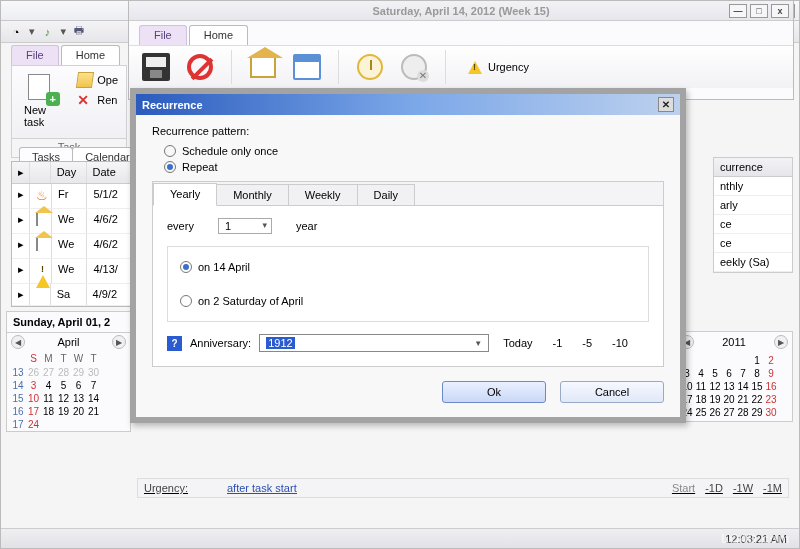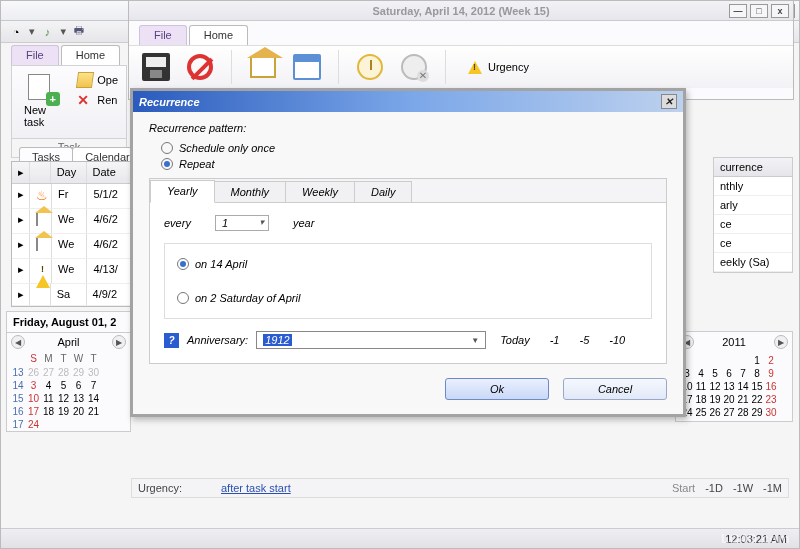--- a/index.html
+++ b/index.html
@@ -57,21 +57,21 @@
 .right-col { position:absolute; right:6px; top:156px; width:80px; background:#fff; border:1px solid #ccc;}
 .right-col .rhdr { padding:3px 6px; background:linear-gradient(#f3f3f7,#e6e6ea); border-bottom:1px solid #ccc;}
 .right-col .ritem { padding:3px 6px; border-bottom:1px solid #eee;}
 .cal-right { position:absolute; right:6px; top:330px; width:118px; background:#fbfbfd; border:1px solid #ccc;}
 .cal-right .cal-nav{padding:3px 4px;}
 .cr-grid { display:grid; grid-template-columns: repeat(7,14px); padding:2px 4px;}
 .cr-grid span{text-align:center;font-size:10px;padding:1px 0;}
 .badge-r{color:#c33;}
 
 
-.detail-rows { position:absolute; left:130px; top:478px; right:10px; }
+.detail-rows { position:absolute; left:136px; top:478px; right:10px;text-decoration:underline; }
 .drow { display:flex; align-items:center; gap:8px; padding:3px 6px; background:#f4f4f6; border:1px solid #ddd; margin-top:-1px;}
 .drkey { width:75px; color:#444;}
 .link-u{ color:#2a4fb0; text-decoration:underline;}
 .drright { margin-left:auto; display:flex; gap:10px; color:#444;}
 .drright .mlabel{color:#888;}
 
 
 .statusbar { position:absolute; left:0; bottom:0; right:0; height:20px; background:linear-gradient(#efeff3,#e2e2e6); border-top:1px solid #ccc; display:flex; align-items:center; justify-content:flex-end; padding:0 12px; color:#333;}
 
 
@@ -91,21 +91,21 @@
 .ic-cal{width:28px;height:26px;background:#5b8fd6;border-radius:2px;position:relative;}
 .ic-cal::before{content:"";position:absolute;left:2px;top:8px;right:2px;bottom:2px;background:#fff;}
 .ic-clock{width:26px;height:26px;border:2px solid #e2b83a;border-radius:50%;background:#fdf3d6;position:relative;}
 .ic-clock::before{content:"";position:absolute;left:11px;top:4px;width:2px;height:10px;background:#a78520;}
 .ic-clock-g{width:26px;height:26px;border:2px solid #bbb;border-radius:50%;background:#eee;position:relative;}
 .ic-clock-g::after{content:"✕";position:absolute;right:-4px;bottom:-4px;font-size:10px;background:#ddd;border-radius:50%;width:12px;height:12px;line-height:12px;text-align:center;color:#777;}
 .urgency-btn{display:flex;align-items:center;gap:6px;padding:4px 8px;}
 .vdiv{width:1px;height:34px;background:#ddd;margin:0 4px;}
 
 
-.dlg { position:absolute; left:130px; top:88px; width:556px; background:#f8f8f9; border:3px solid #a3a3a3; box-shadow:2px 3px 6px rgba(0,0,0,.25);font-style:italic;}
+.dlg { position:absolute; left:130px; top:88px; width:556px; background:#f8f8f9; border:6px solid #a3a3a3; box-shadow:2px 3px 6px rgba(0,0,0,.25);}
 .dlg-title { height:21px; background:linear-gradient(to right,#2a5bbd,#7aa6e8,#bdd1ee); color:#fff; font-weight:bold; padding:3px 6px; display:flex; align-items:center; justify-content:space-between;}
 .dlg-close { width:16px;height:15px;background:#ddd;border:1px solid #888;color:#222;display:flex;align-items:center;justify-content:center;font-size:10px;}
 .dlg-body { padding:10px 16px 6px 16px; }
 .plabel { margin-bottom:8px; }
 .radio-row { display:flex; align-items:center; gap:6px; margin:4px 0 4px 12px;}
 .radio { width:12px;height:12px;border:1px solid #777;border-radius:50%;display:inline-flex;align-items:center;justify-content:center;}
 .radio.sel::after{content:"";width:6px;height:6px;background:#3a6fcf;border-radius:50%;}
 .inner-box { border:1px solid #ccc; background:#fff; margin-top:8px;}
 .inner-tabs { display:flex; background:#f4f4f6;}
 .inner-tab { padding:4px 16px; border:1px solid #ccc; border-bottom:none; background:#f1f1f3; margin-right:-1px; margin-top:2px;}
@@ -209,21 +209,21 @@
       </div>
     <div class="grid-row">
         <div class="c0">▸</div>
         <div class="c1"></div>
         <div class="c2">Sa</div>
         <div class="c3">4/9/2</div>
       </div>
   </div>
 
   <div class="cal-left">
-    <div class="cal-title">Friday, August 01, 2</div>
+    <div class="cal-title">Sunday, April 01, 2</div>
     <div class="cal-nav">
       <span class="nav-arrow">◀</span>
       <span>April</span>
       <span class="nav-arrow">▶</span>
     </div>
     <div class="cal-dow">
       <span></span>
         <span class="sun">S</span>
         <span>M</span>
         <span>T</span>

